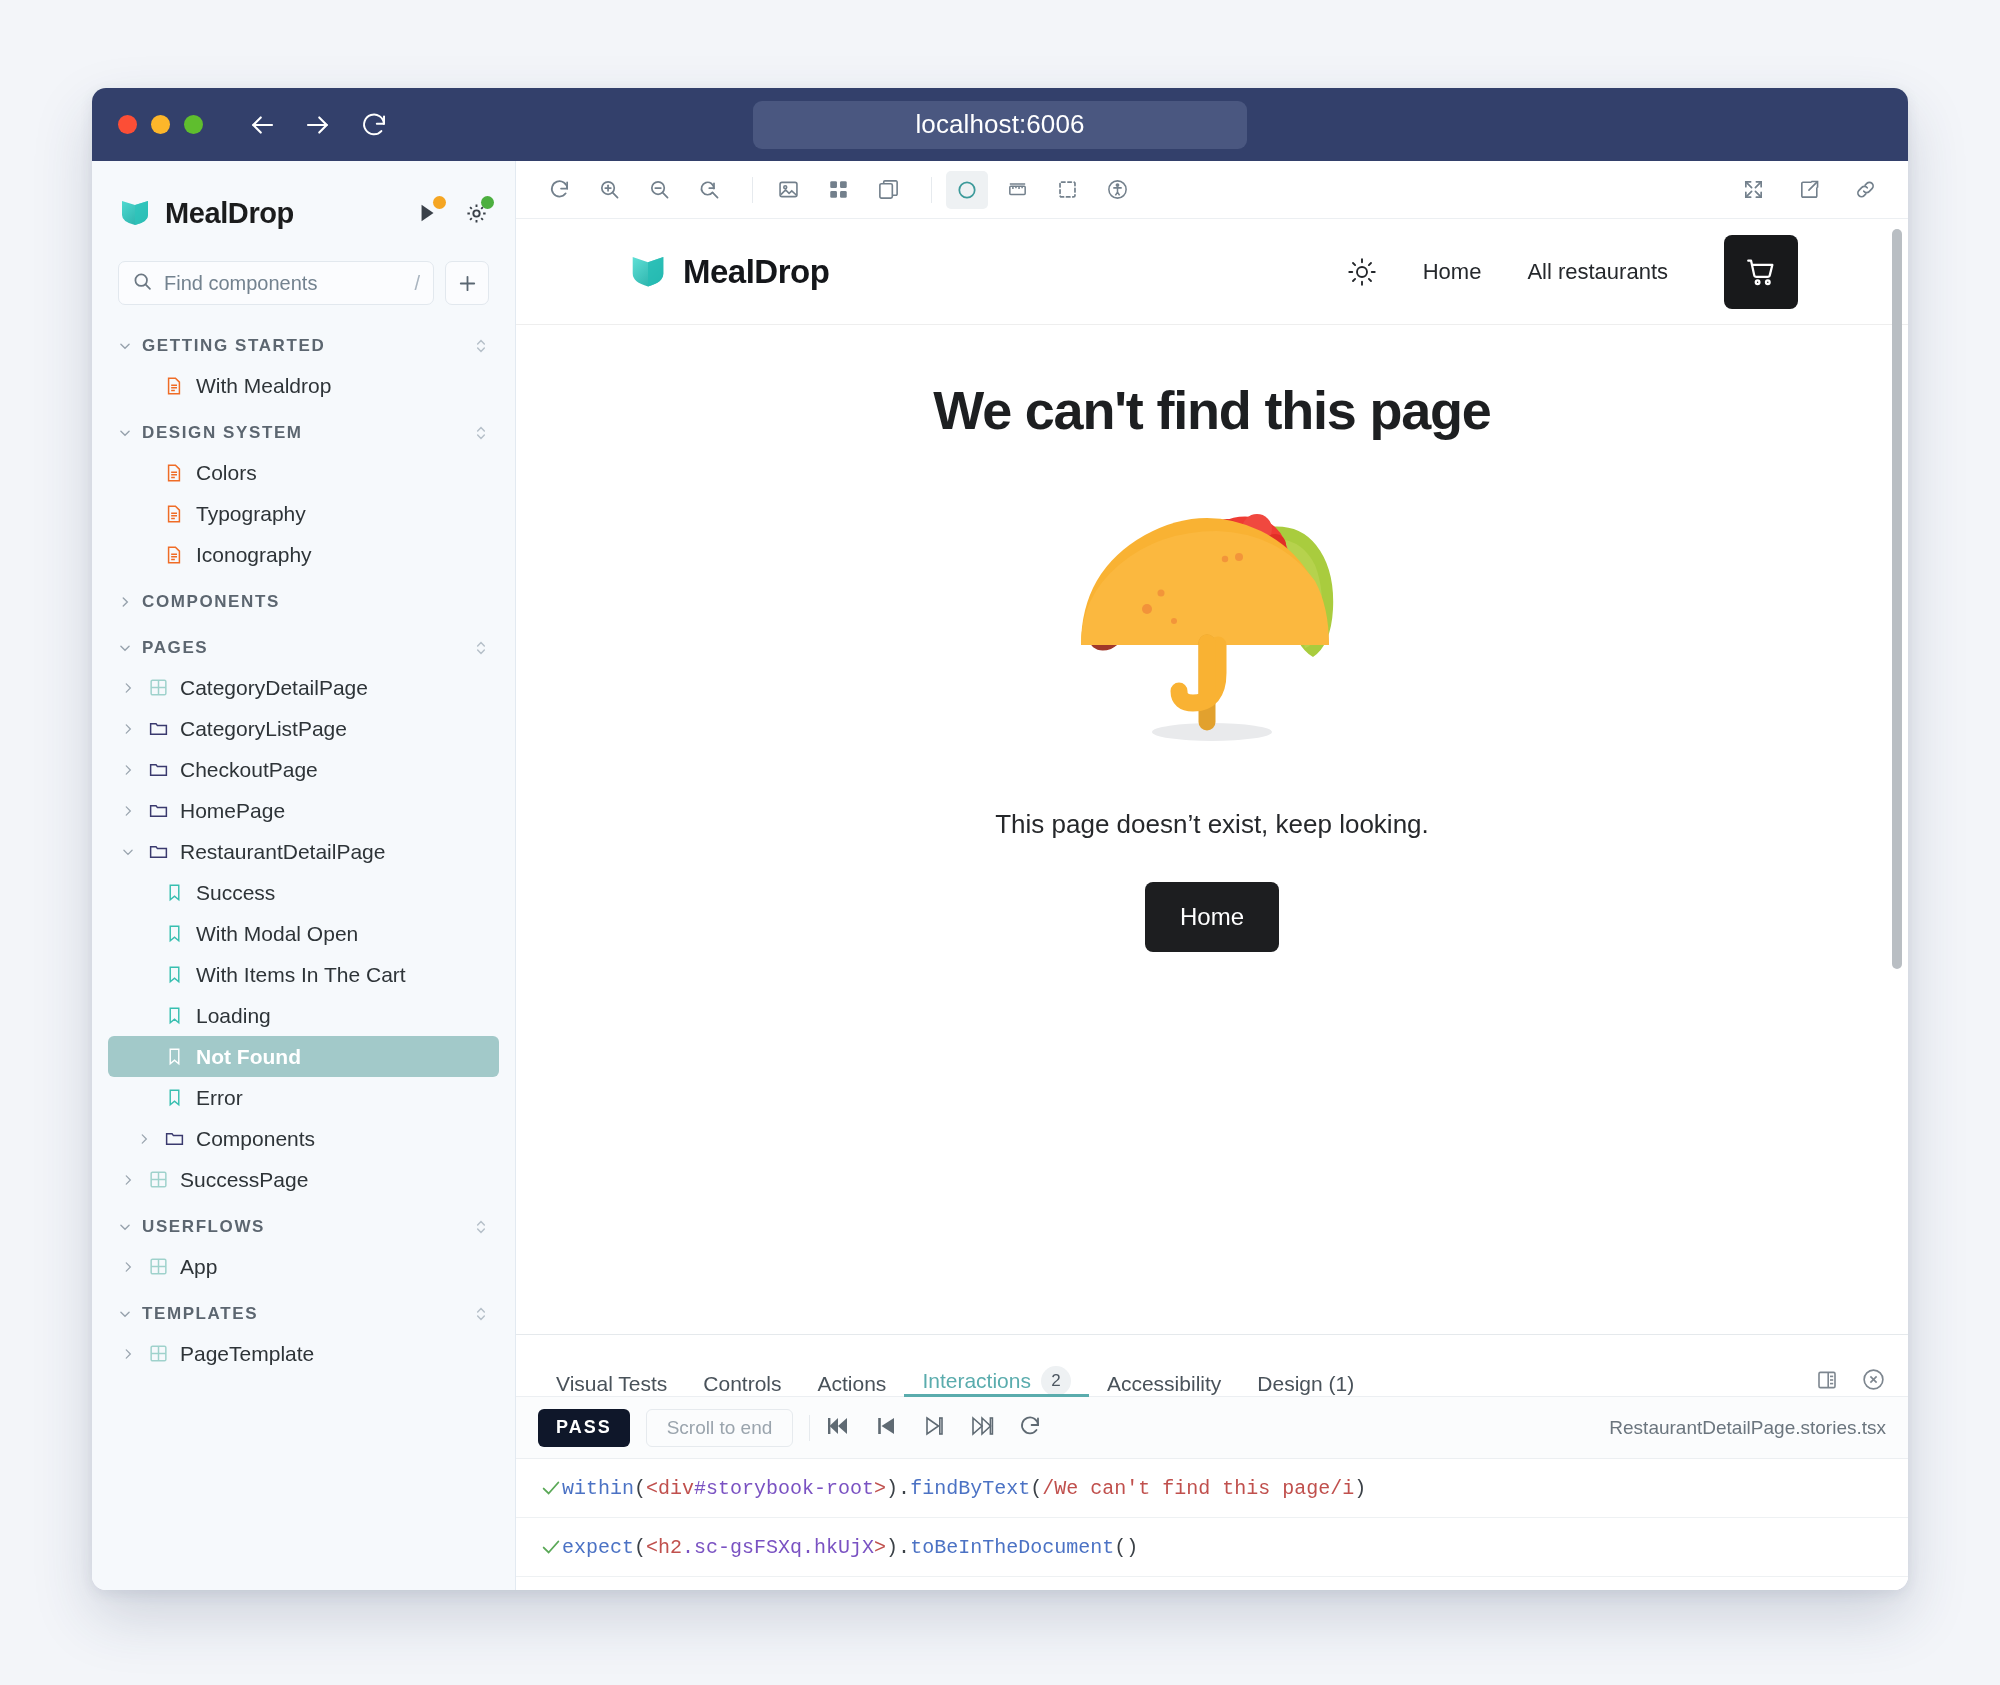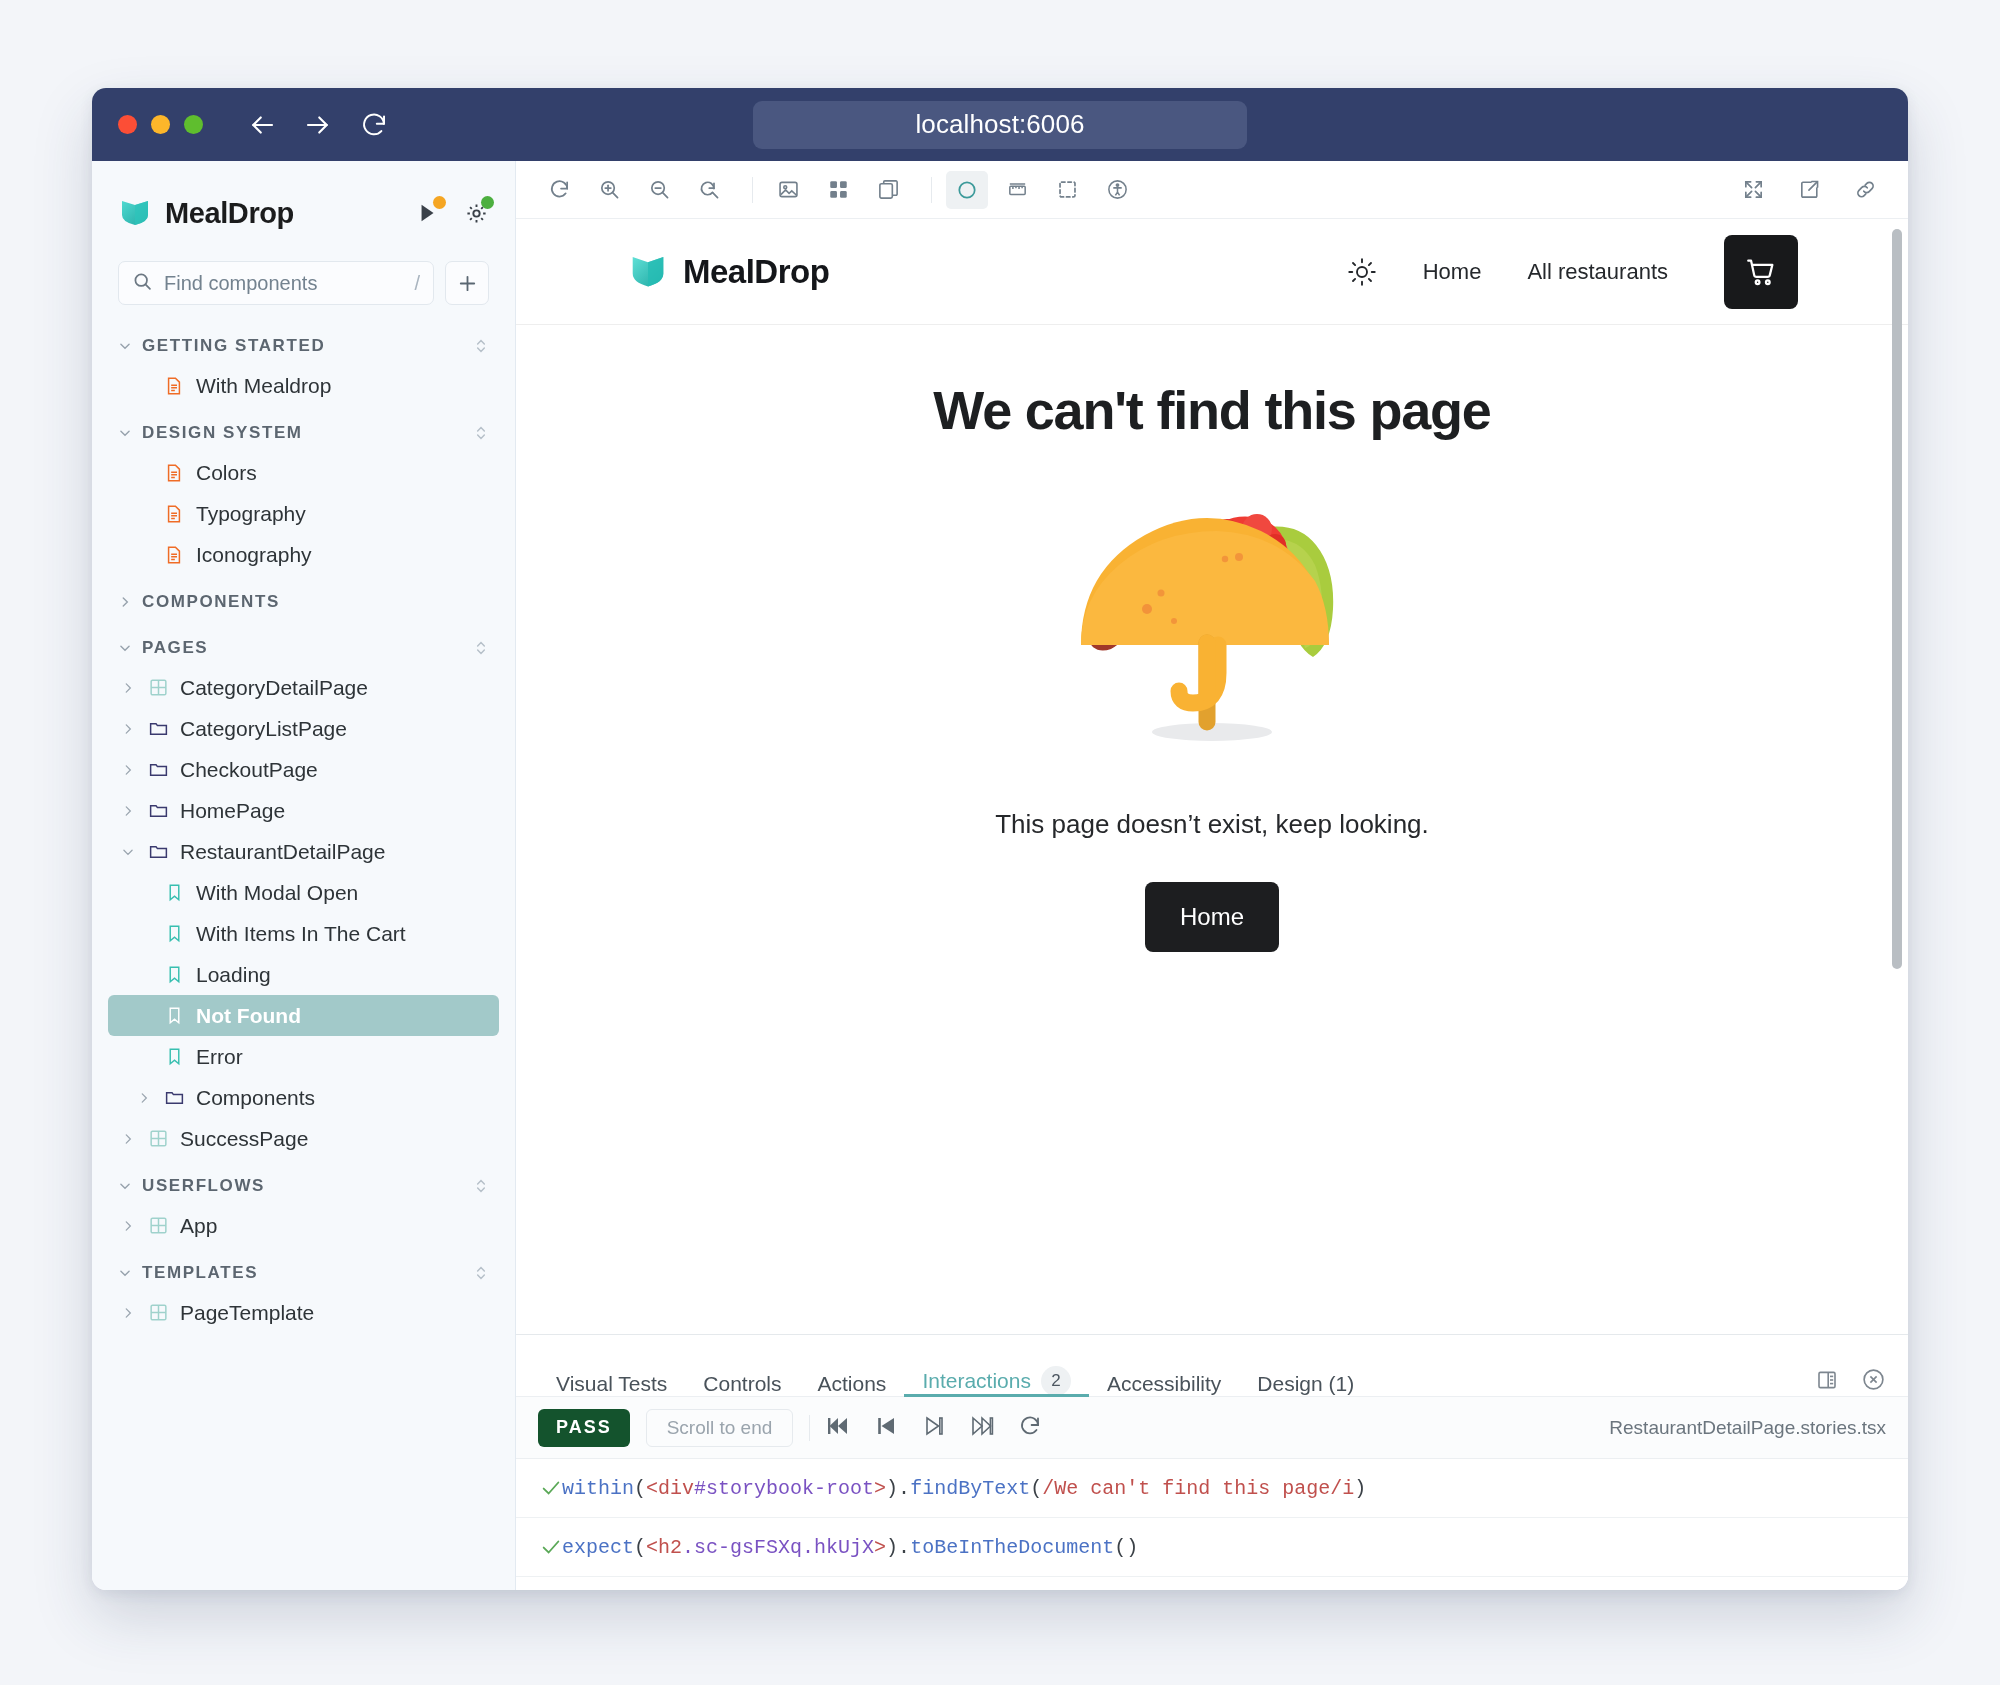--- a/index.html
+++ b/index.html
@@ -188,21 +188,21 @@
   }
   .atabs-right { margin-left: auto; display: flex; align-items: center; gap: 22px; color: #7d868f; }
   .addon-sub {
     height: 62px; flex: 0 0 62px;
     display: flex; align-items: center;
     padding: 0 22px; gap: 16px;
     border-bottom: 1px solid #eceff2;
     background: #fbfcfd;
   }
   .pass {
-    background: #14532d; color: #ffffff; border-radius: 6px;
+    background: #0f172a; color: #ffffff; border-radius: 6px;
     height: 38px; padding: 0 18px; font-size: 18px; font-weight: bold;
     letter-spacing: 2px; display: flex; align-items: center;
   }
   .scroll-end {
     height: 38px; padding: 0 20px; border: 1px solid #e6eaee; border-radius: 6px;
     color: #9aa4ad; font-size: 19px; display: flex; align-items: center;
   }
   .sub-sep { width: 1px; height: 26px; background: #e6eaee; }
   .playctl { display: flex; align-items: center; gap: 24px; color: #5f6a73; }
   .file-name { margin-left: auto; font-size: 19px; color: #6b757e; }
@@ -472,20 +472,29 @@
             </span>
             <span>RestaurantDetailPage</span>
           </div>
           <div class="item depth1">
             <span class="twisty"></span>
             <span class="ic">
               <svg width="19" height="19" viewBox="0 0 24 24" fill="none" stroke="#37bfb0" stroke-width="1.8">
                 <path d="M6.6 2.8h10.8v18.4L12 16.6l-5.4 4.6z"></path>
               </svg>
             </span>
+            <span>Success</span>
+          </div>
+          <div class="item depth1">
+            <span class="twisty"></span>
+            <span class="ic">
+              <svg width="19" height="19" viewBox="0 0 24 24" fill="none" stroke="#37bfb0" stroke-width="1.8">
+                <path d="M6.6 2.8h10.8v18.4L12 16.6l-5.4 4.6z"></path>
+              </svg>
+            </span>
             <span>With Modal Open</span>
           </div>
           <div class="item depth1">
             <span class="twisty"></span>
             <span class="ic">
               <svg width="19" height="19" viewBox="0 0 24 24" fill="none" stroke="#37bfb0" stroke-width="1.8">
                 <path d="M6.6 2.8h10.8v18.4L12 16.6l-5.4 4.6z"></path>
               </svg>
             </span>
             <span>With Items In The Cart</span>

